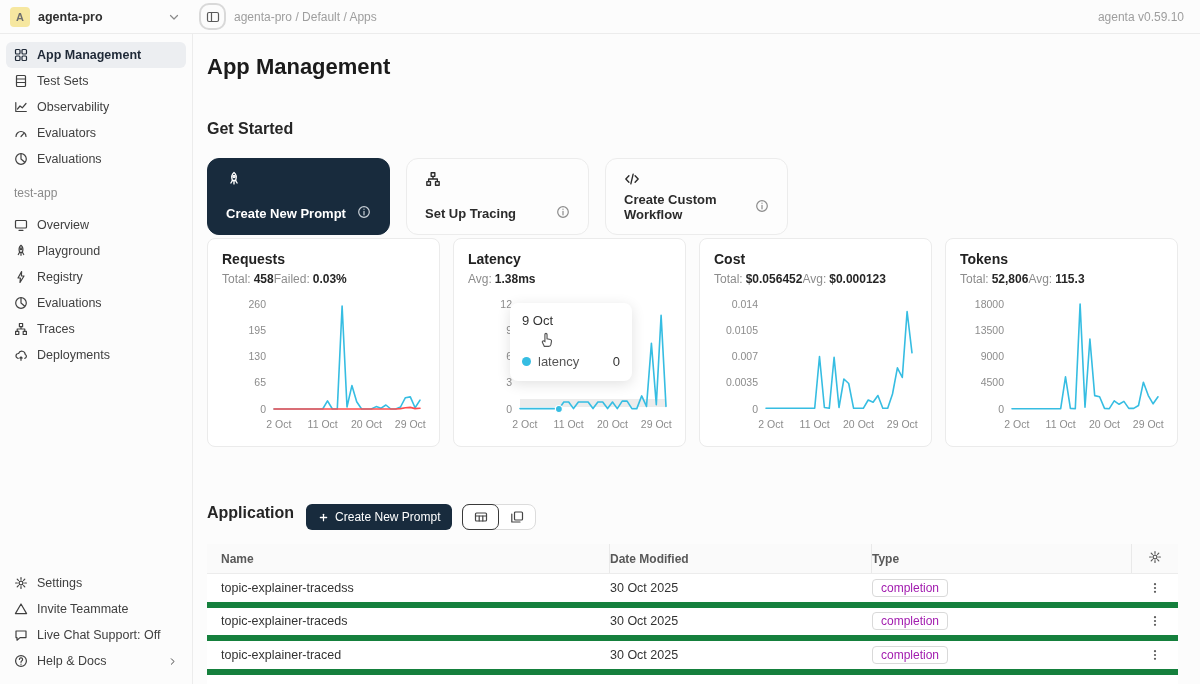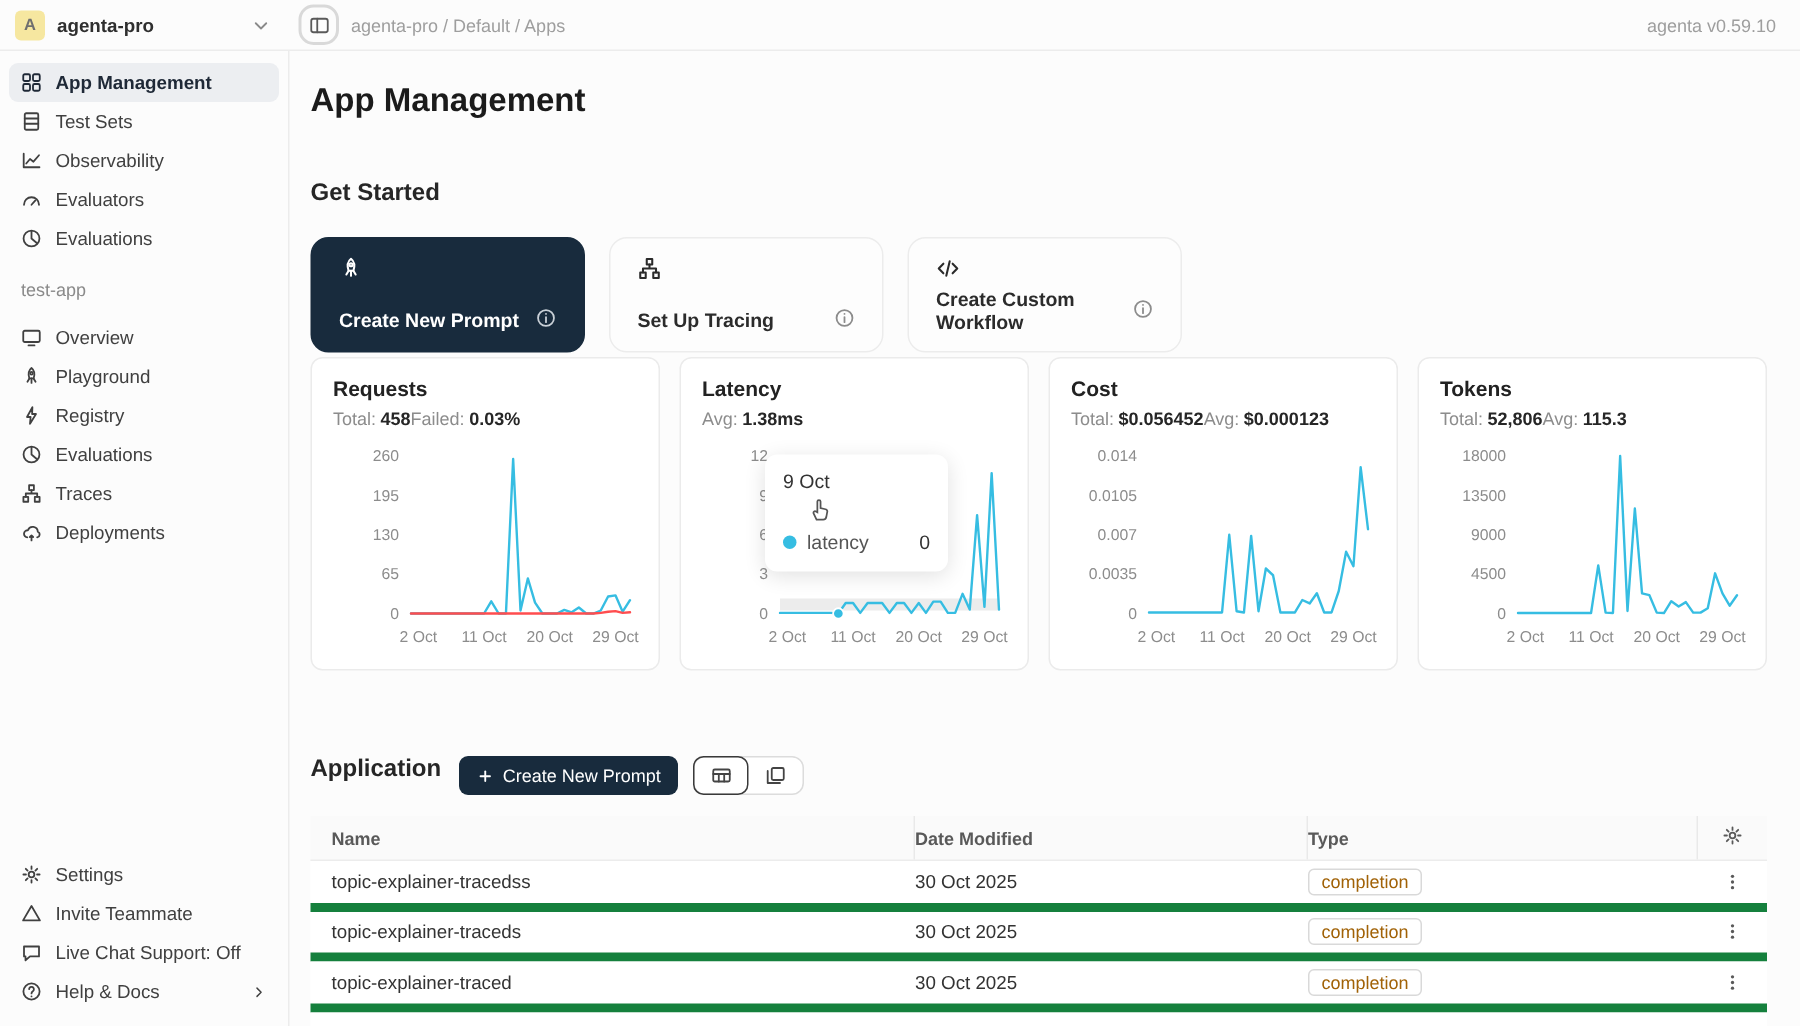--- a/index.html
+++ b/index.html
@@ -57,21 +57,21 @@
 .table{margin-top:14px}
 .thead{display:flex;align-items:center;height:30px;background:#fafafa;border-bottom:1px solid #ececec}
 .th{font-size:12px;font-weight:700;color:#595959;border-right:1px solid #e9e9e9;height:100%;display:flex;align-items:center}
 .th:last-child{border-right:none}
 .tr{display:flex;align-items:center;height:33.5px;border-bottom:6px solid #15803d;cursor:pointer;background:#fff}
 .td{font-size:12.5px;color:#333;display:flex;align-items:center}
 .col-name{flex:1;padding-left:14px}
 .col-date{width:262px}
 .col-type{width:260px}
 .col-act{width:46px;justify-content:center;display:flex}
-.tag{border:1px solid #d9d9d9;border-radius:4px;background:#fff;color:#a16207;font-size:12px;padding:1px 8px}
+.tag{border:1px solid #d9d9d9;border-radius:4px;background:#fff;color:#a21caf;font-size:12px;padding:1px 8px}
 .dots{border:none;background:transparent;color:#595959;cursor:pointer;display:flex;align-items:center}
 .gear-h{color:#595959}
 button{font-family:"Liberation Sans",sans-serif}
 </style>
 </head>
 <body>
 
 <div class="topbar">
   <div class="ws">
     <span class="avatar">A</span>

